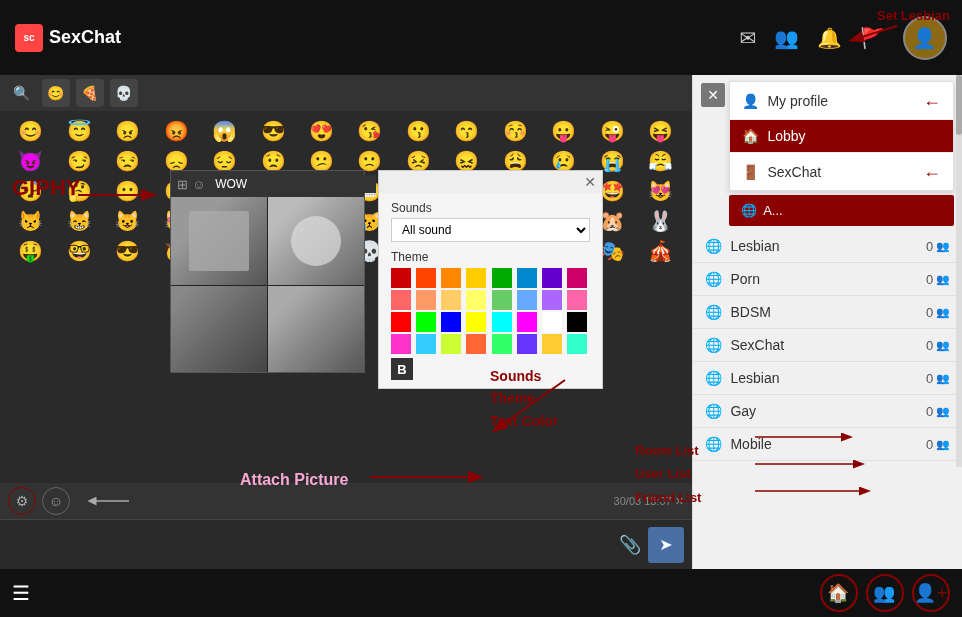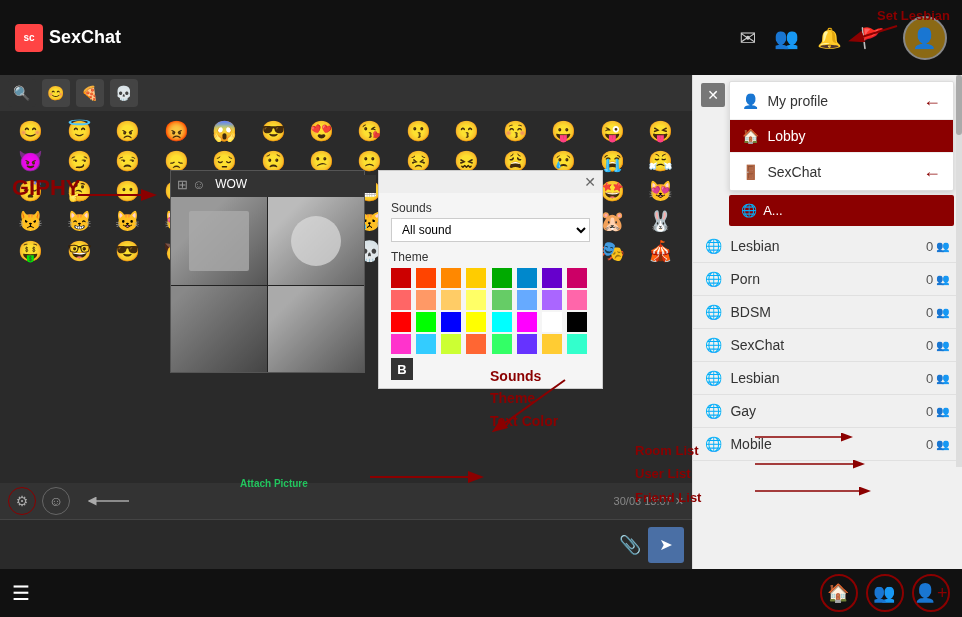--- a/index.html
+++ b/index.html
@@ -310,21 +310,21 @@
     </div>
 
     <div class="chat-input-area">
       <input class="chat-input" type="text" placeholder="" style="">
       <span class="attach-btn">📎</span>
       <div class="send-btn">
         <span>➤</span>
       </div>
     </div>
 
-    <div style="position:absolute; bottom:80px; left:240px; color:#22c55e; font-weight:bold; font-size:10px; z-index:20;">Attach Picture</div>
+    <div style="position:absolute; bottom:80px; left:240px; color:#f9a8d4; font-weight:bold; font-size:16px; z-index:20;">Attach Picture</div>
     <svg style="position:absolute; bottom:82px; left:370px; pointer-events:none; z-index:20;" width="130" height="20">
       <line x1="0" y1="10" x2="110" y2="10" stroke="#8B0000" stroke-width="2" marker-end="url(#arrow5)"></line>
       <defs>
           <marker id="arrow5" markerWidth="8" markerHeight="8" refX="6" refY="3" orient="auto">
             <path d="M0,0 L0,6 L8,3 z" fill="#8B0000"></path>
           </marker>
         </defs>
     </svg>
 
   </div>

